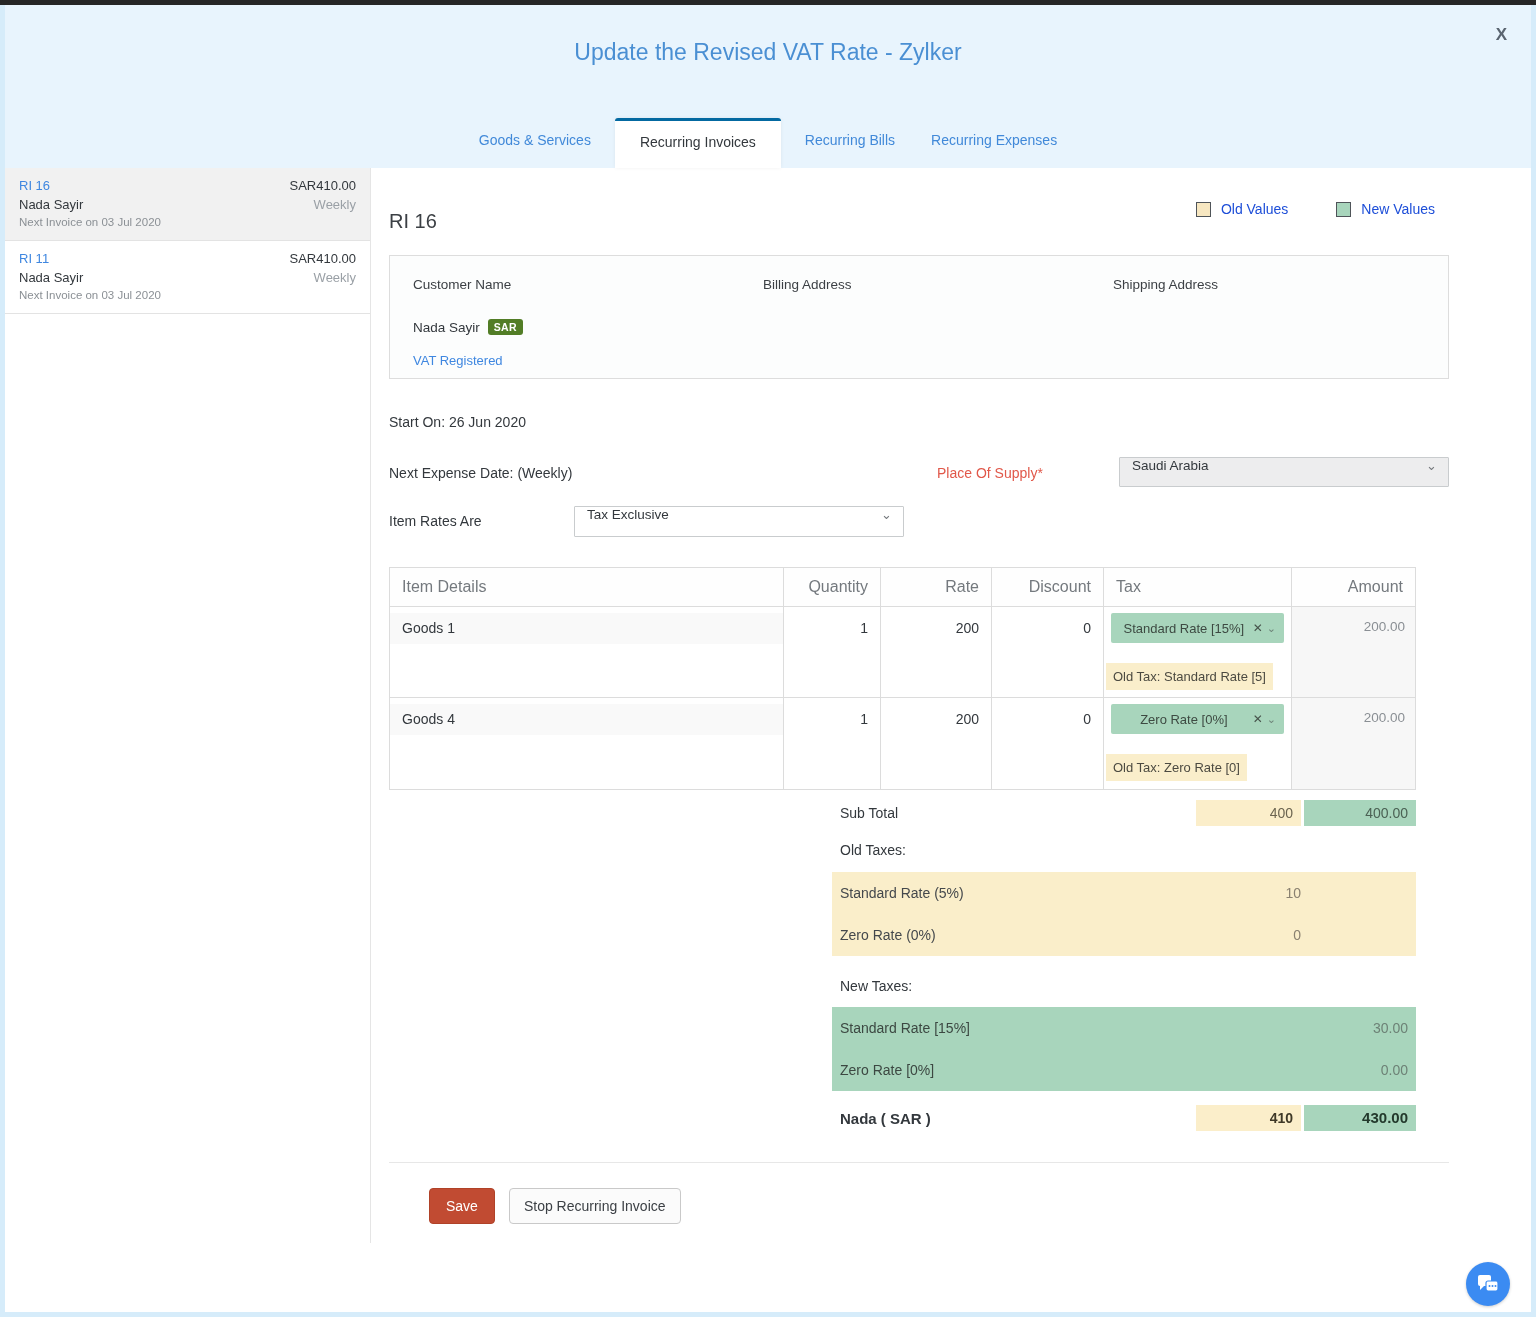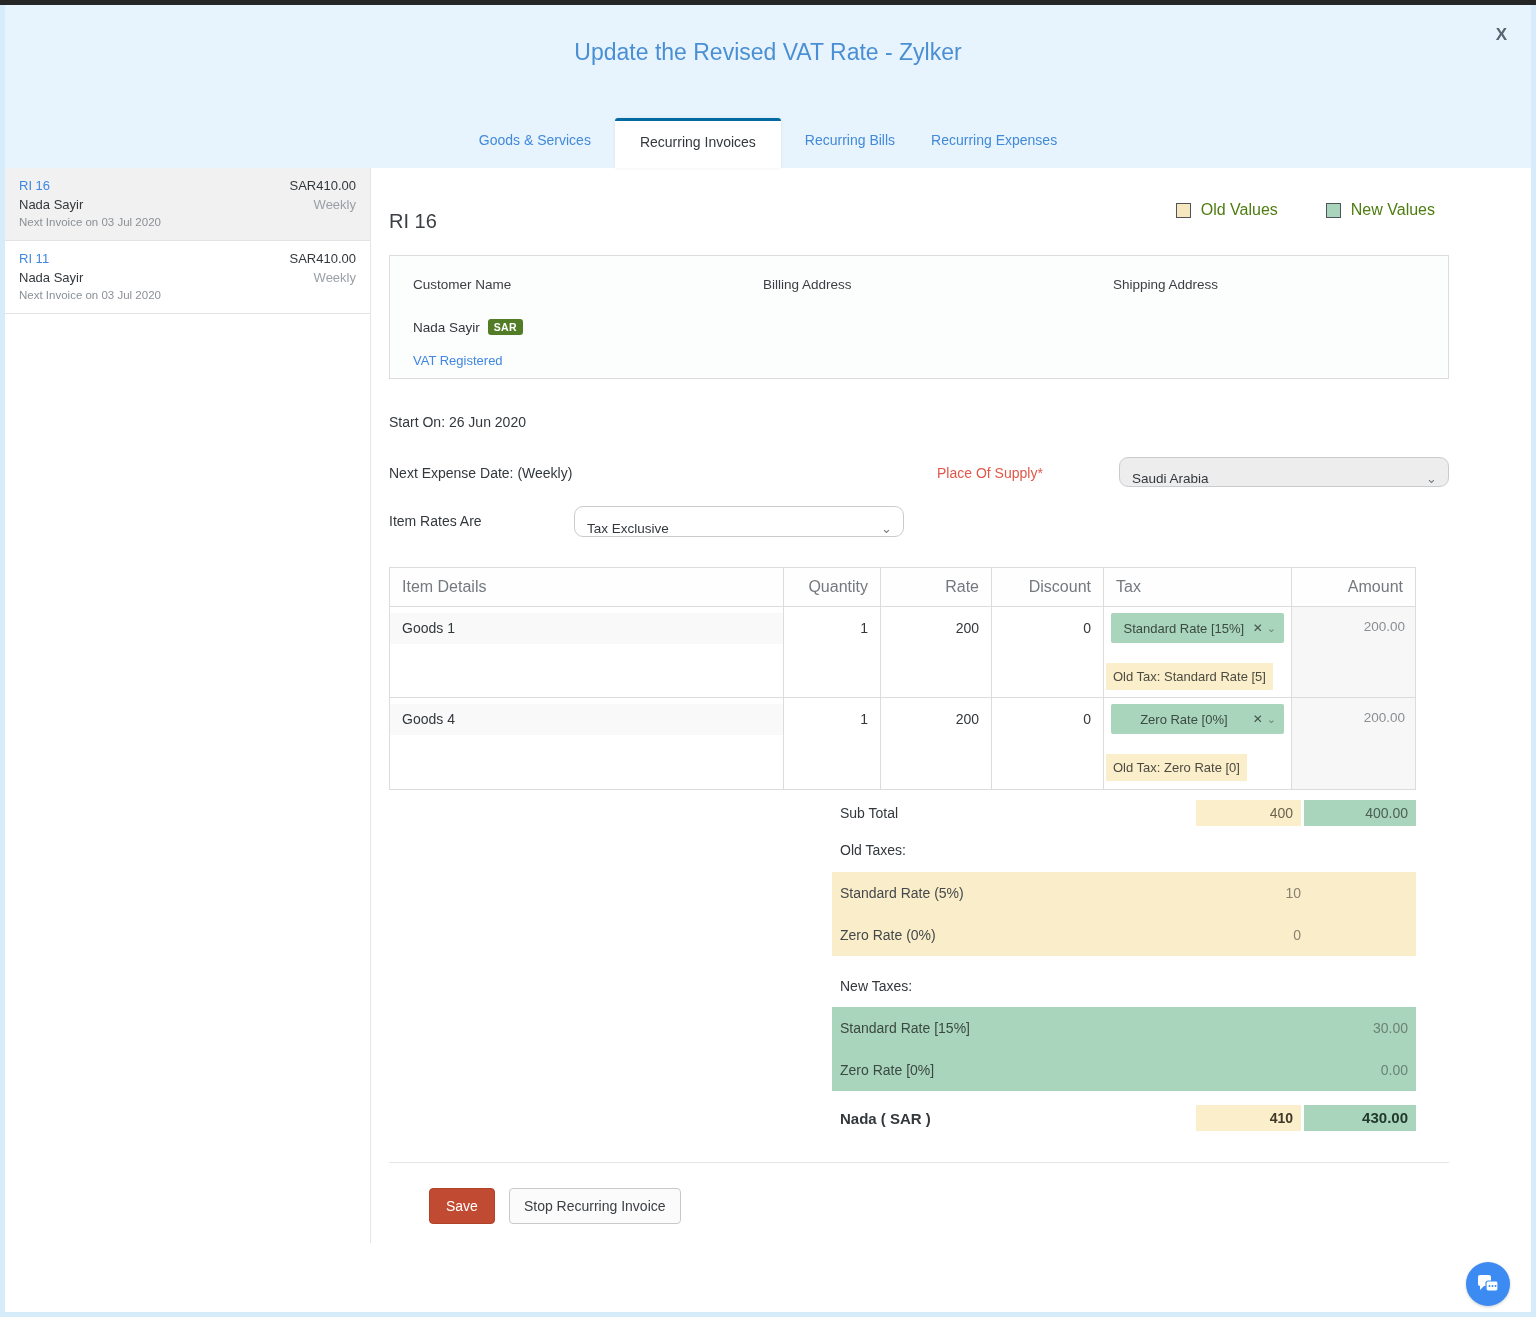--- a/index.html
+++ b/index.html
@@ -32,34 +32,34 @@
 
   .main { position:relative; flex:1; }
 
   .ri-title { position:absolute; left:18px; top:42px; font-size:20px; color:#3c4045; }
 
   .legend { position:absolute; top:33px; right:96px; display:flex; gap:48px; }
   .legend-item { display:flex; align-items:center; gap:10px; }
   .legend-swatch { width:15px; height:15px; border:1px solid #4f5459; }
   .legend-swatch.old { background:#f7e7c1; }
   .legend-swatch.new { background:#a8d5bc; }
-  .legend-label { font-size:16px; color:#4d7c0f; }
+  .legend-label { font-size:14px; color:#1d4ed8; }
 
   .customer-box { position:absolute; left:18px; top:87px; width:1060px; height:124px; border:1px solid #ddd; background:#fcfdfd; padding:21px 23px; }
   .cust-grid { position:relative; height:100%; }
   .cust-col-label { position:absolute; top:0; font-size:13.5px; color:#3c4045; }
   .cust-name-row { position:absolute; top:42px; left:0; display:flex; align-items:center; gap:8px; }
   .cust-name { font-size:13.5px; color:#33383d; }
   .cur-badge { background:#527d26; color:#fff; font-size:10.5px; font-weight:700; padding:2px 6px; border-radius:3px; letter-spacing:0.3px; }
   .vat-link { position:absolute; top:76px; left:0; font-size:13px; color:#3f87e0; cursor:pointer; }
 
   .start-on { position:absolute; left:18px; top:246px; font-size:14px; color:#33383d; }
   .next-expense { position:absolute; left:18px; top:297px; font-size:14px; color:#33383d; }
   .pos-label { position:absolute; left:566px; top:297px; font-size:14px; color:#e1584a; }
-  .select { border:1px solid #c9ccce; border-radius:9px; display:flex; align-items:flex-end; font-size:13.5px; color:#33383d; cursor:pointer; }
+  .select { border:1px solid #c9ccce; border-radius:1px; display:flex; align-items:flex-start; font-size:13.5px; color:#33383d; cursor:pointer; }
   .select .sel-text { flex:1; padding-left:12px; }
   .select .chev { color:#75797d; font-size:13px; padding-right:11px; }
   .pos-select { position:absolute; left:748px; top:289px; width:330px; height:30px; background:#ededee; }
   .rates-label { position:absolute; left:18px; top:345px; font-size:14px; color:#33383d; }
   .rates-select { position:absolute; left:203px; top:338px; width:330px; height:31px; background:#fff; }
 
   
   .items-table { position:absolute; left:18px; top:399px; width:1027px; border:1px solid #dcdcdc; }
   .tr { display:flex; }
   .tc { border-right:1px solid #dcdcdc; }

